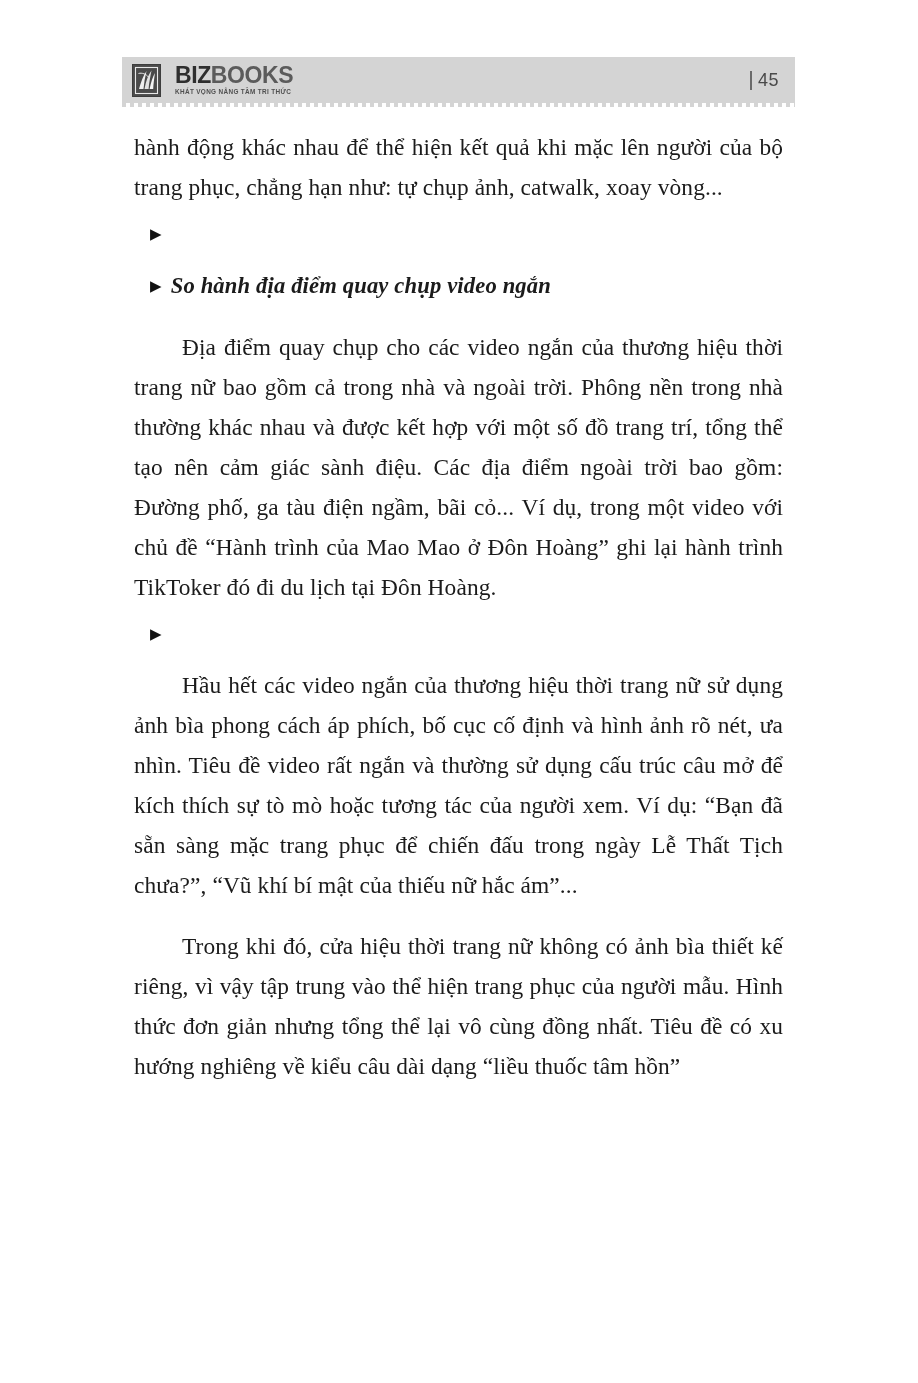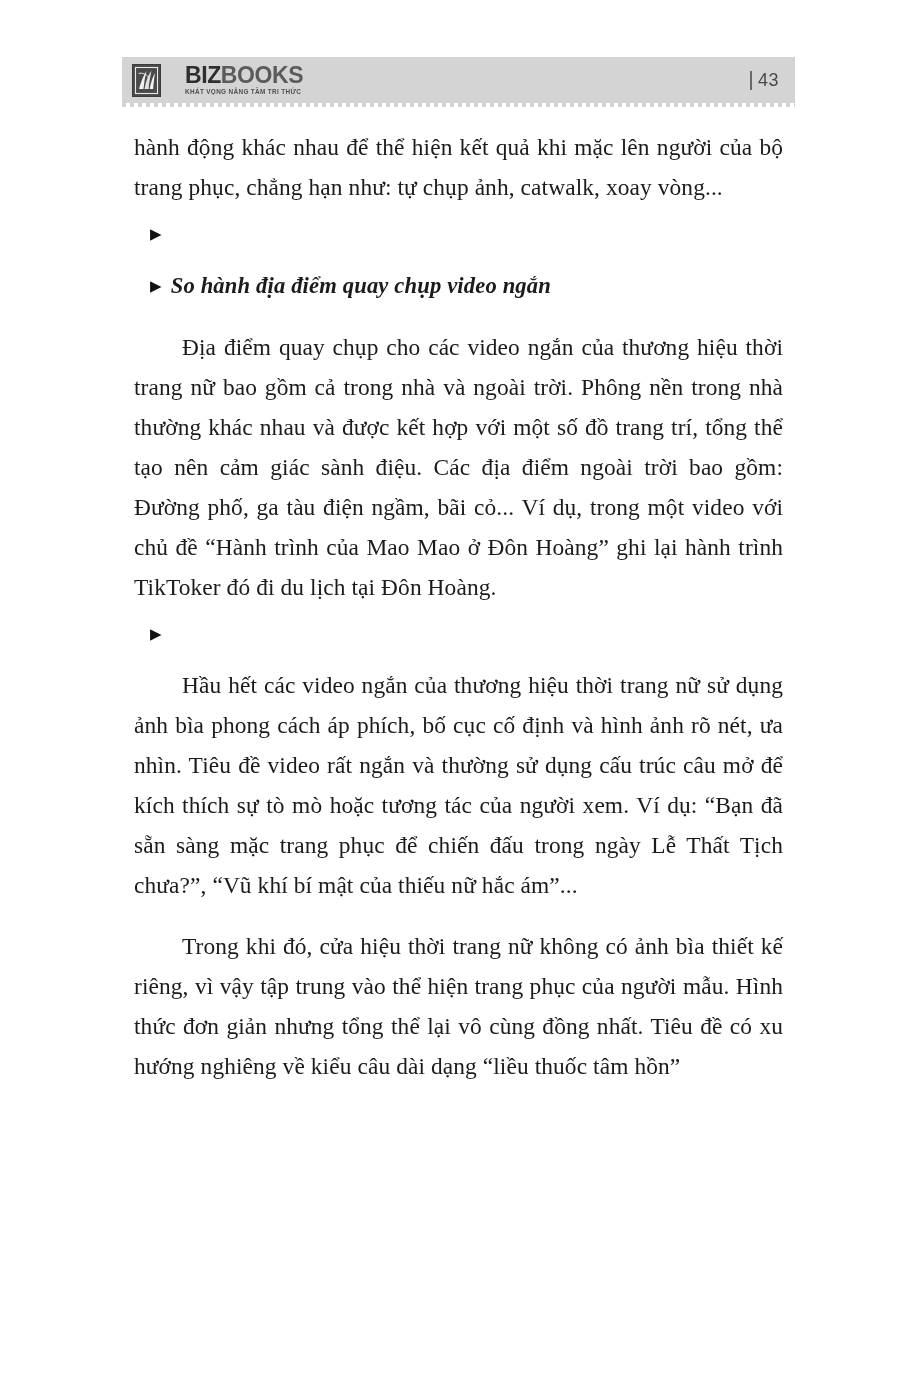--- a/index.html
+++ b/index.html
@@ -47,21 +47,21 @@
     height: 4px;
     background-image: repeating-linear-gradient(
         to right,
         #d4d4d4 0px, #d4d4d4 4px,
         rgba(255,255,255,0) 4px, rgba(255,255,255,0) 8px);
   }
 
   .brand {
     display: flex;
     align-items: center;
-    gap: 24px;
+    gap: 14px;
   }
   .brand-mark {
     width: 29px;
     height: 33px;
     background: #4a4a4a;
     position: relative;
     flex: 0 0 auto;
     border: 1px solid #3d3d3d;
     box-sizing: border-box;
     overflow: hidden;
@@ -175,21 +175,21 @@
       <div class="brand-text">
         <div class="brand-name">
           <span class="biz">BIZ</span><span class="books">BOOKS</span>
         </div>
         <div class="brand-tagline">KHÁT VỌNG NÂNG TẦM TRI THỨC</div>
       </div>
     </div>
 
     <div class="folio">
       <span class="rule"></span>
-      <span>43</span>
+      <span>45</span>
     </div>
   </div>
 
   <div class="content">
 
     <p class="body lead">hành động khác nhau để thể hiện kết quả khi mặc lên người của bộ trang phục, chẳng hạn như: tự chụp ảnh, catwalk, xoay vòng...</p>
 
     <h2 class="subhead gap-top">
       <span class="tri">▶</span>
     </h2>

